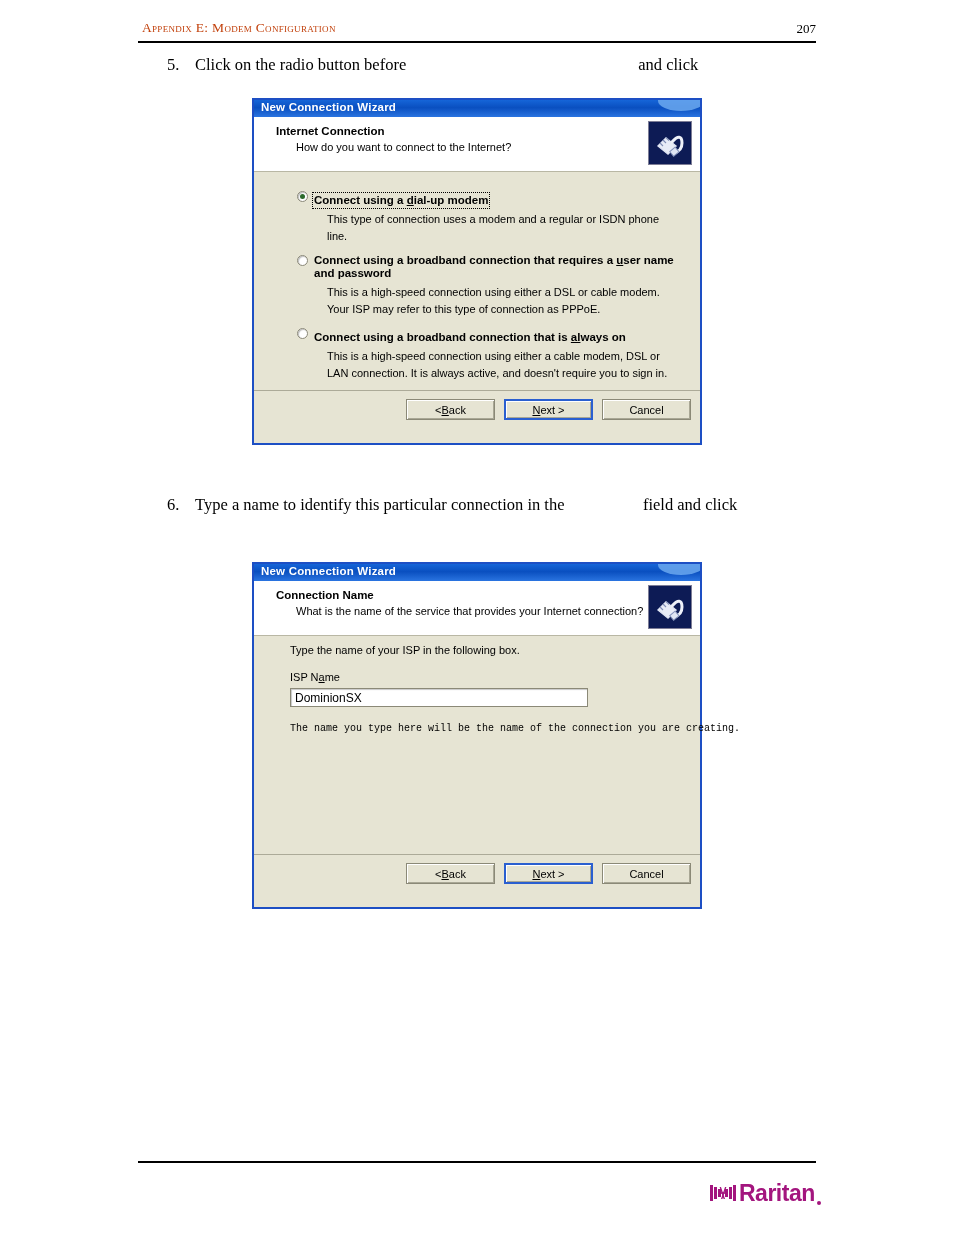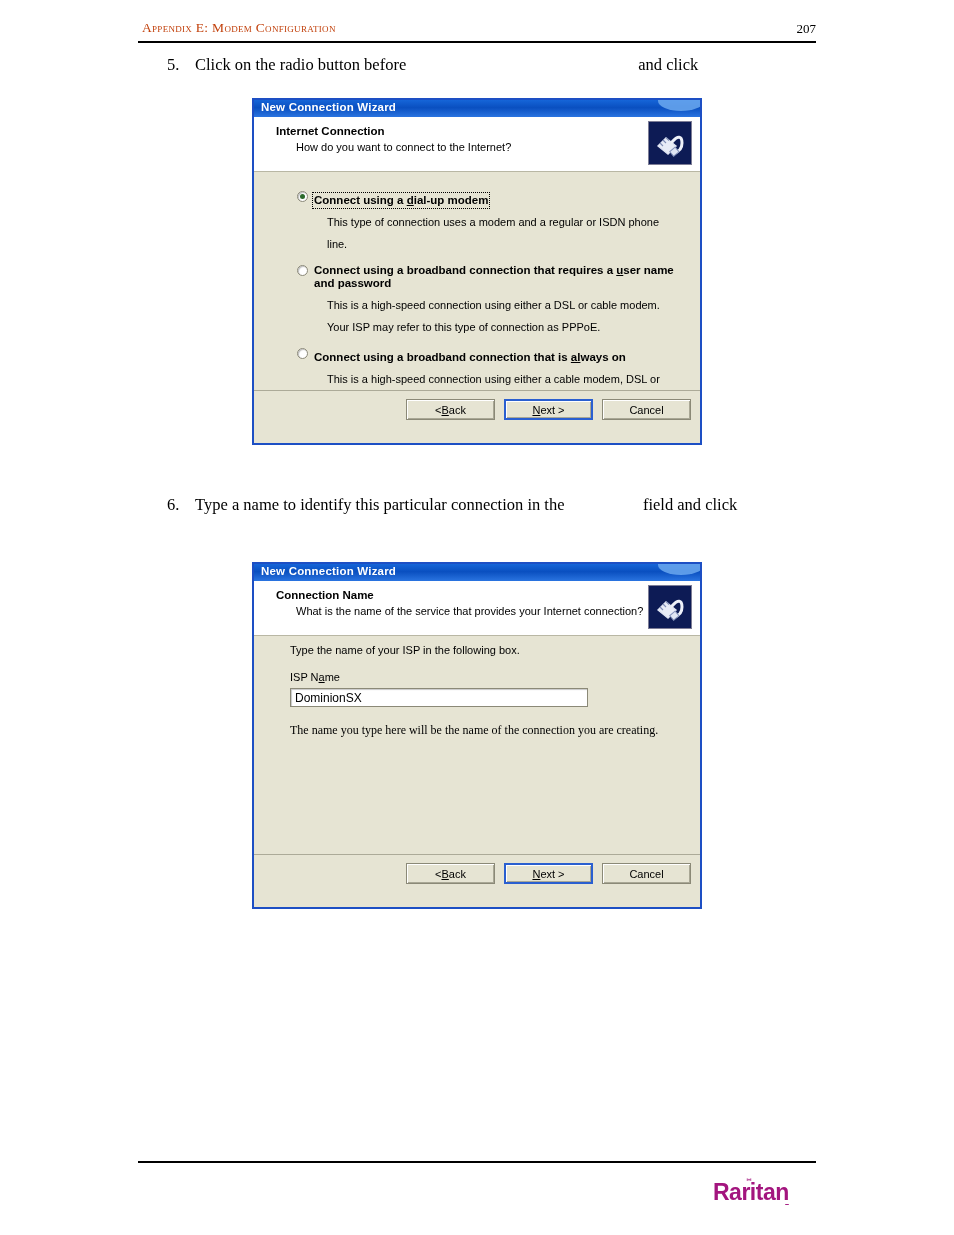--- a/index.html
+++ b/index.html
@@ -249,21 +249,21 @@
     outline: 1px dotted #000;
     outline-offset: 1px;
   }
   .radio-opt .rd-desc {
     margin-left: 30px;
     margin-top: 3px;
     font-family: "Liberation Sans", sans-serif;
     font-size: 11px;
     font-weight: normal;
     color: #000;
-    line-height: 22px;
+    line-height: 17px;
     max-width: 350px;
   }
   .radio-opt u { text-decoration: underline; }
 
   
   .form-area { position: absolute; left: 36px; top: 8px; width: 380px; }
   .form-line {
     font-family: "Liberation Sans", sans-serif;
     font-size: 11px;
     color: #000;
@@ -286,35 +286,34 @@
     font-family: "Liberation Sans", sans-serif;
     font-size: 12px;
     color: #000;
     padding: 0 0 0 4px;
     display: flex;
     align-items: center;
     box-sizing: border-box;
   }
   .form-note {
     margin-top: 16px;
-    font-family: Liberation Serif, serif;
-    font-size: 12px;
+    font-family: Liberation Mono, monospace;
+    font-size: 10px;
     color: #000;
     white-space: nowrap;
   }
 
   
   .logo {
     position: absolute;
     left: 710px;
     top: 1178px;
     display: flex;
     align-items: center;
     height: 30px;
-    flex-direction: column;
   }
   .logo .mark { width: 26px; height: 20px; }
   .logo .wordmark {
     font-family: "Liberation Sans", sans-serif;
     font-size: 23px;
     font-weight: bold;
     color: #a3157e;
     letter-spacing: -0.5px;
     line-height: 1;
     margin-left: 3px;

